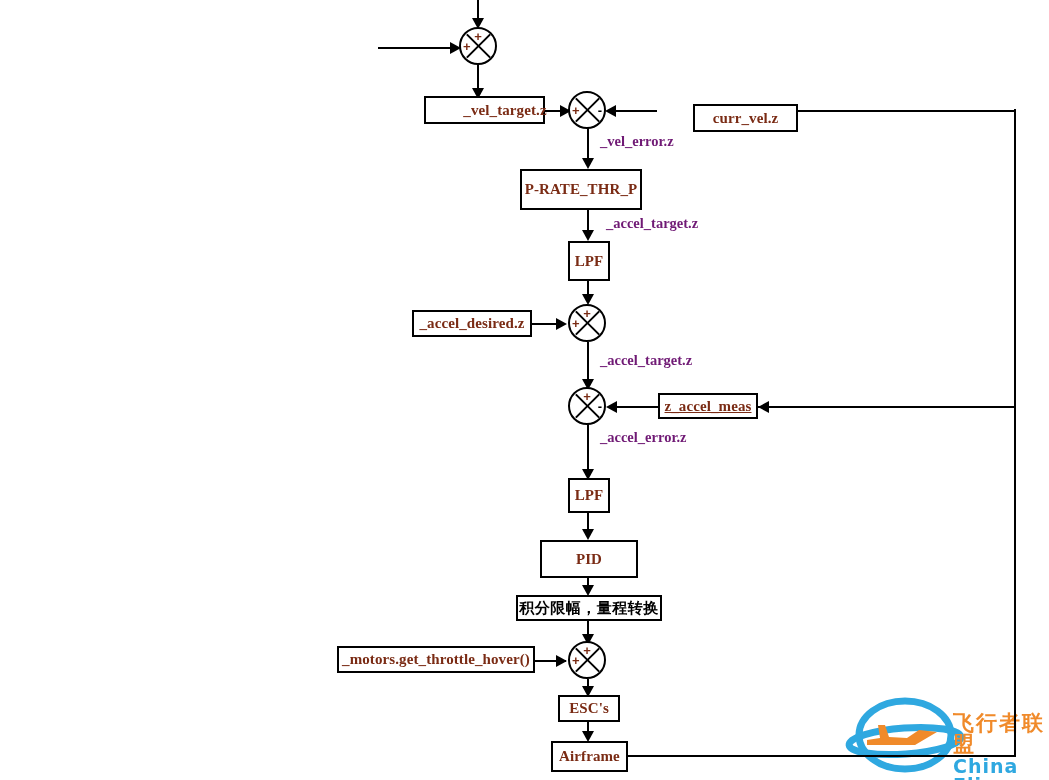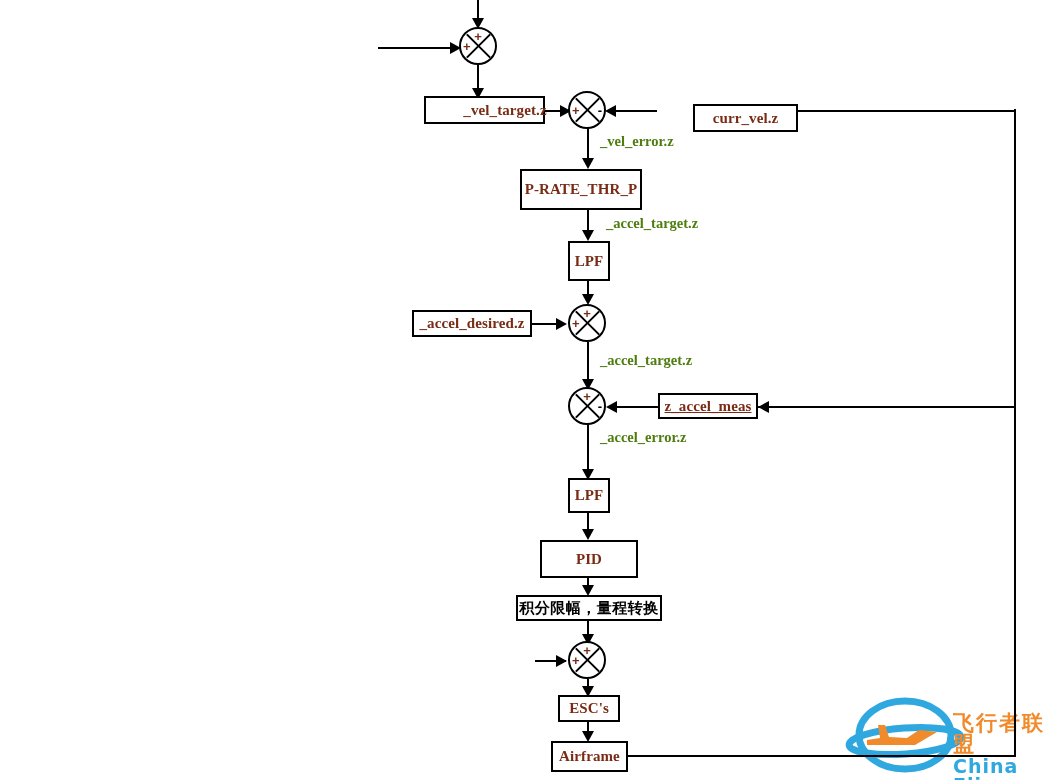--- a/index.html
+++ b/index.html
@@ -29,21 +29,21 @@
     color:#000;
     font-family:"DejaVu Sans","Liberation Sans",sans-serif;
     font-size:15px;
     font-weight:bold;
     letter-spacing:.5px;
   }
 
   
   .sig{
     position:absolute;
-    color:#4d7c0f;
+    color:#701a75;
     font-weight:bold;
     font-size:14.5px;
     white-space:nowrap;
     line-height:1;
     z-index:5;
   }
 
   
   .sum{
     position:absolute;
@@ -224,20 +224,21 @@
   <div class="box" style="left:412px;top:310px;width:120px;height:27px;">_accel_desired.z</div>
 
   <div class="box" style="left:658px;top:393px;width:100px;height:26px;text-decoration:underline;">z_accel_meas</div>
 
   <div class="box" style="left:568px;top:478px;width:42px;height:35px;">LPF</div>
 
   <div class="box cn" style="left:516px;top:595px;width:146px;height:26px;">积分限幅，量程转换</div>
 
   <div class="box" style="left:540px;top:540px;width:98px;height:38px;">PID</div>
 
+  <div class="box" style="left:337px;top:646px;width:198px;height:27px;">_motors.get_throttle_hover()</div>
 
   <div class="box" style="left:558px;top:695px;width:62px;height:27px;">ESC's</div>
 
   <div class="box" style="left:551px;top:741px;width:77px;height:31px;">Airframe</div>
 
   <div class="sig" style="left:600px;top:134px;">_vel_error.z</div>
   <div class="sig" style="left:606px;top:216px;">_accel_target.z</div>
   <div class="sig" style="left:600px;top:353px;">_accel_target.z</div>
   <div class="sig" style="left:600px;top:430px;">_accel_error.z</div>
 

